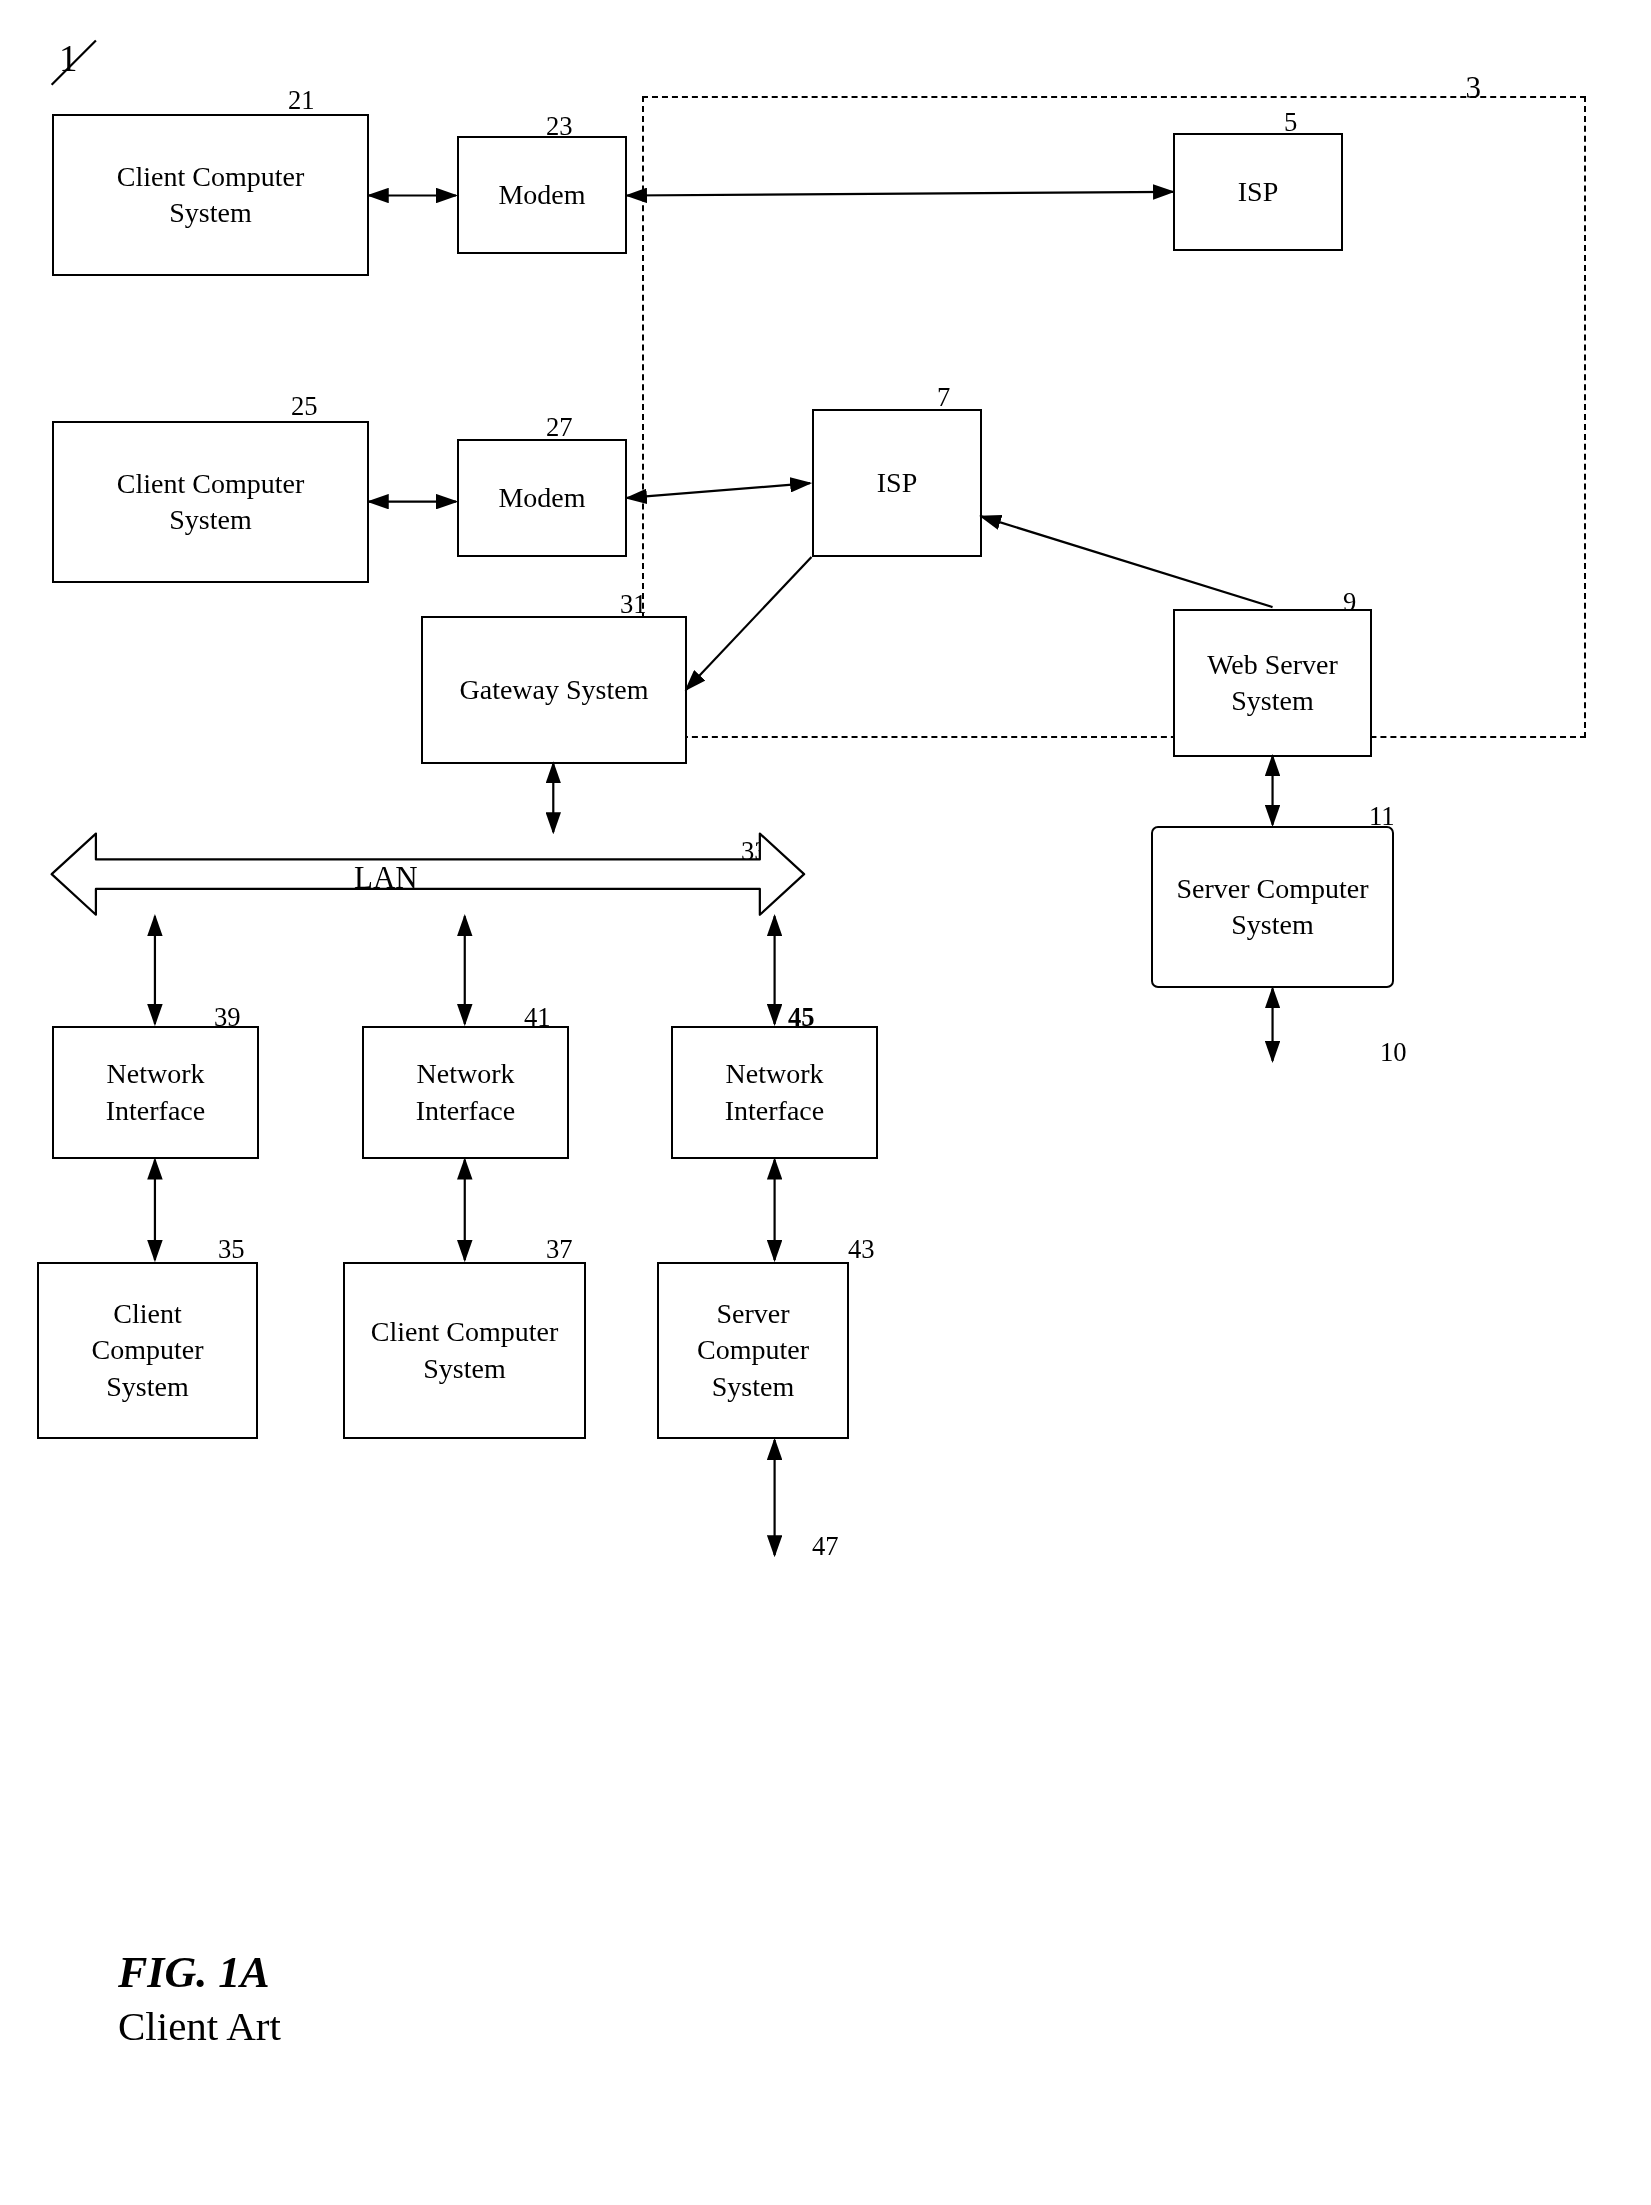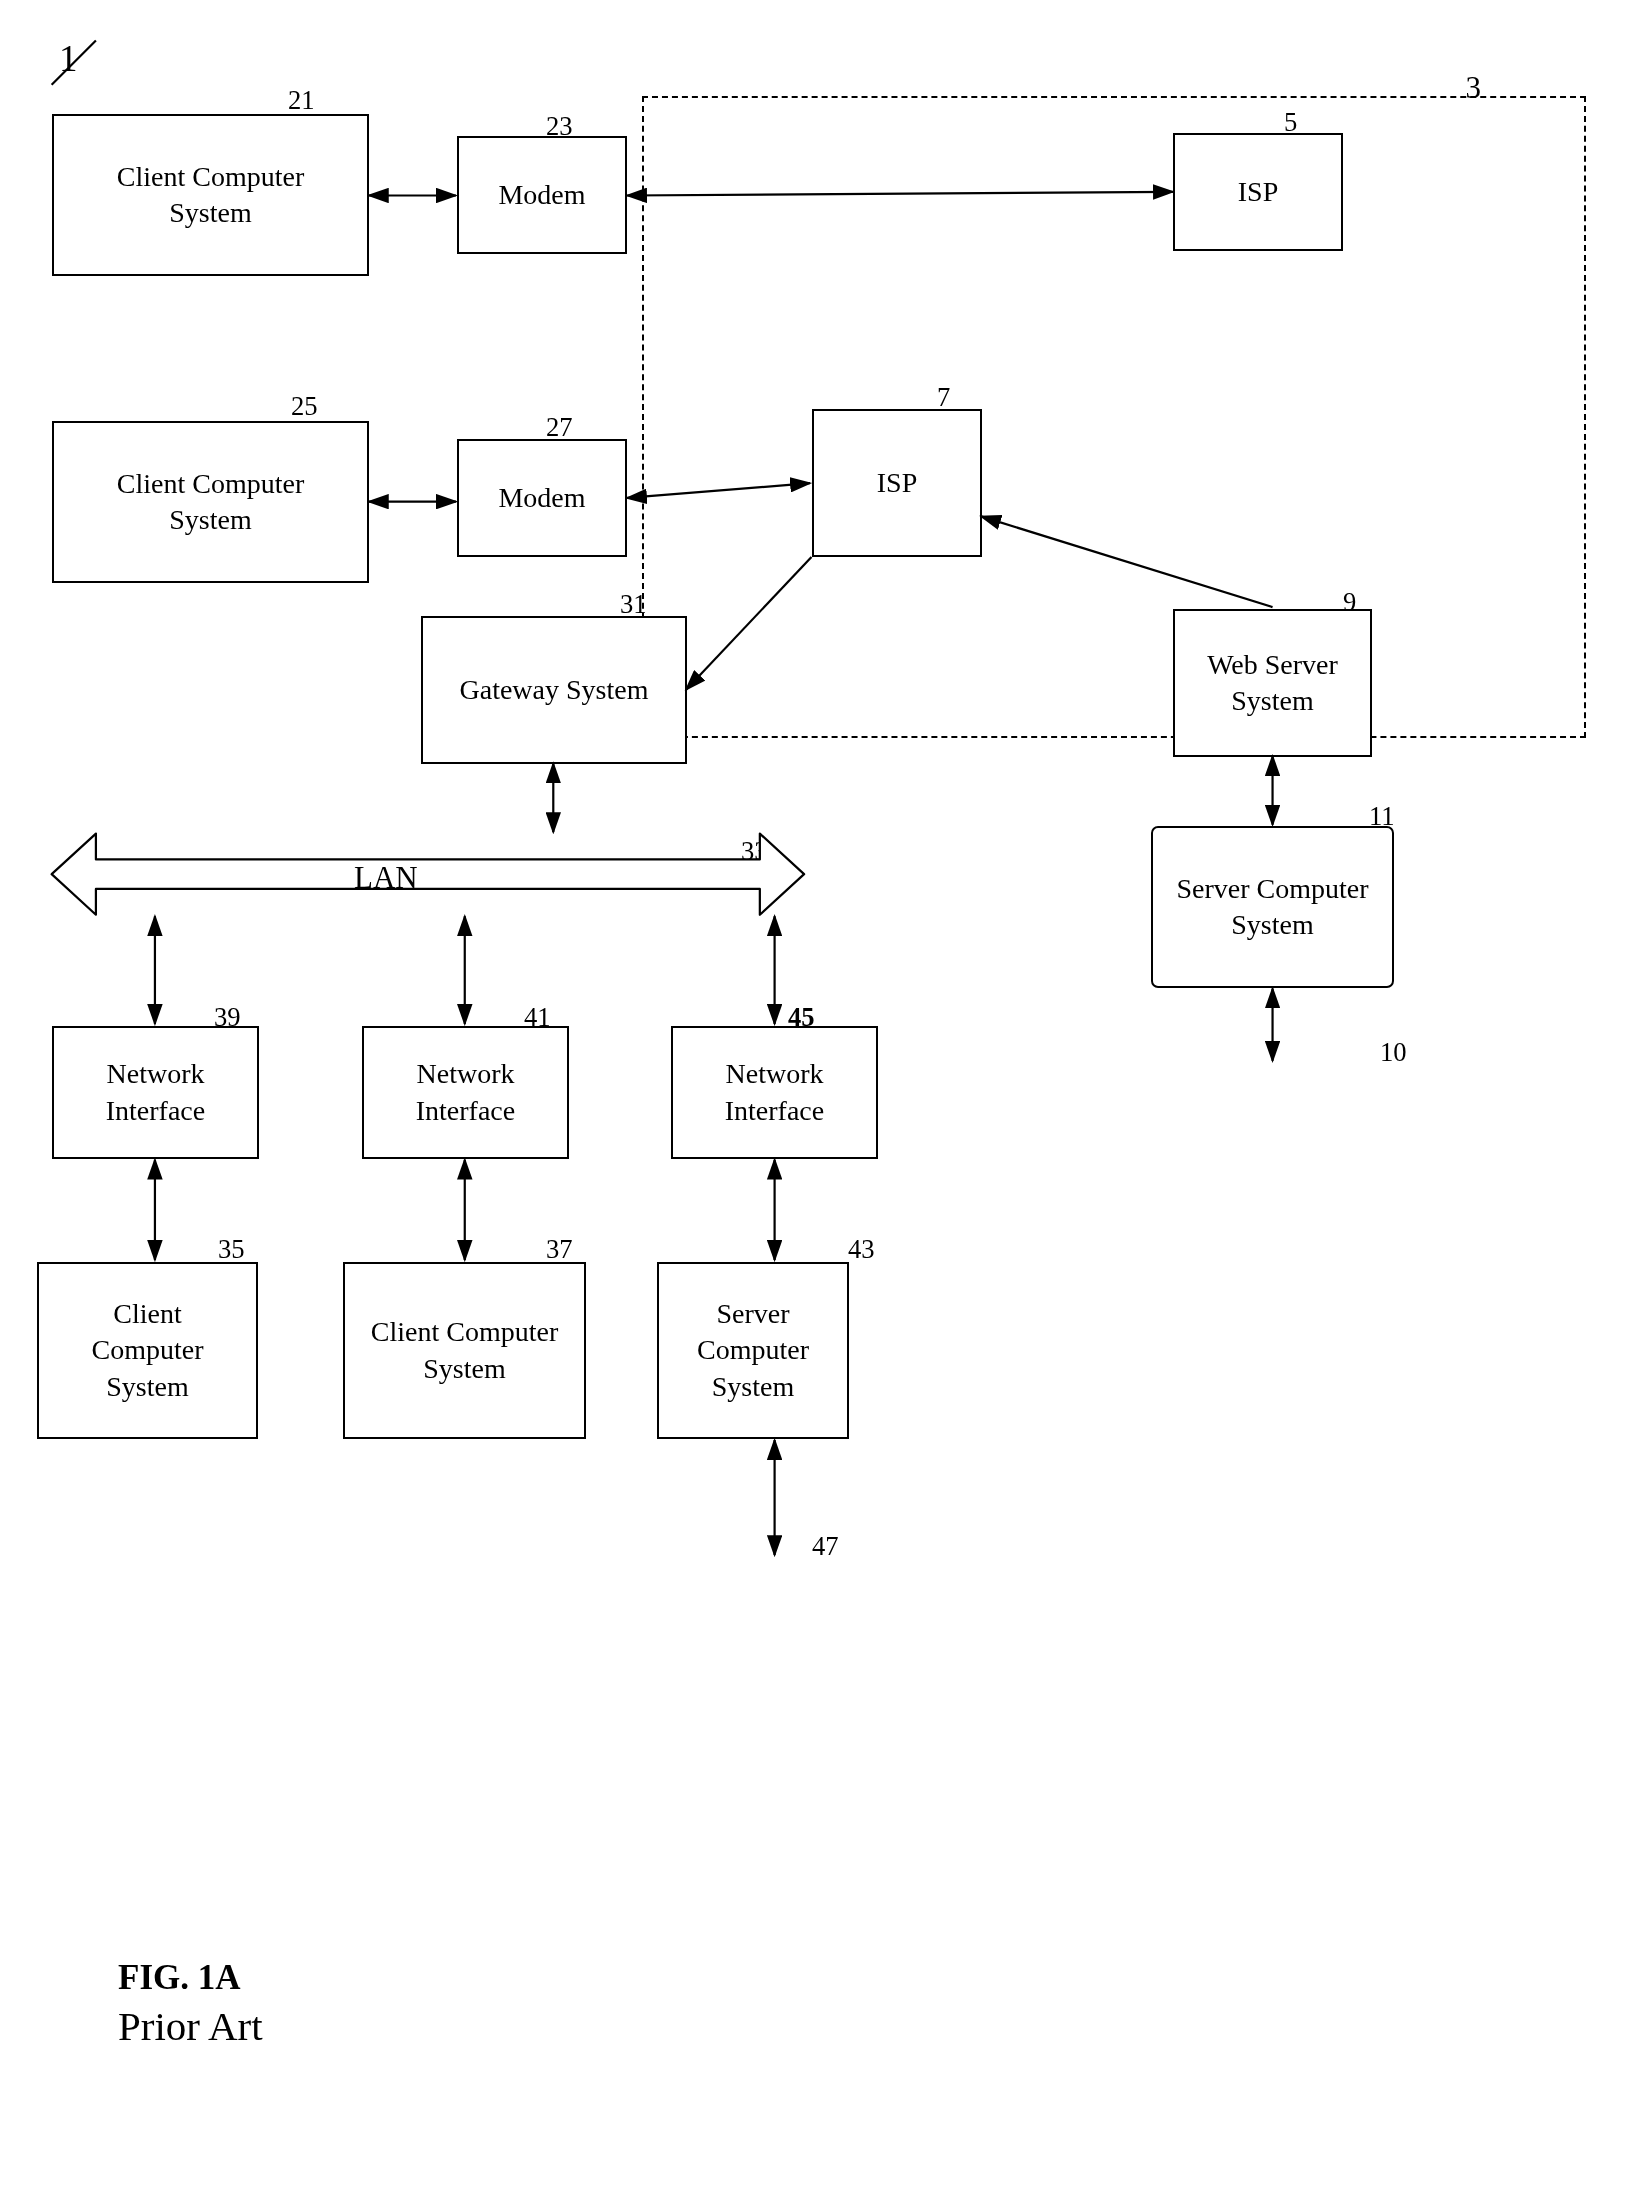--- a/index.html
+++ b/index.html
@@ -73,22 +73,23 @@
       position: absolute;
       top: 0; left: 0;
       width: 1651px;
       height: 2205px;
       pointer-events: none;
     }
 
     
     .fig-label {
       position: absolute;
-      font-size: 35px;
+      font-size: 44px;
       font-weight: bold;
+      font-style: italic;
     }
     .fig-sublabel {
       position: absolute;
       font-size: 41px;
     }
 
     
     .corner-label {
       position: absolute;
       font-size: 37px;
@@ -246,17 +247,17 @@
     <line x1="1050" y1="1572" x2="1050" y2="1708" stroke="black" stroke-width="3" marker-end="url(#arrow)" marker-start="url(#arrow-r)"></line>
 
     <line x1="1050" y1="1952" x2="1050" y2="2108" stroke="black" stroke-width="3" marker-end="url(#arrow)" marker-start="url(#arrow-r)"></line>
 
   </svg>
 
   <div class="fig-label" style="bottom:207px; left:118px;">
     <span>FIG. 1A</span>
   </div>
   <div class="fig-sublabel" style="bottom:155px; left:118px;">
-    <span>Prior Art</span>
+    <span>Client Art</span>
   </div>
 
 </div>
 
 
 </body></html>

